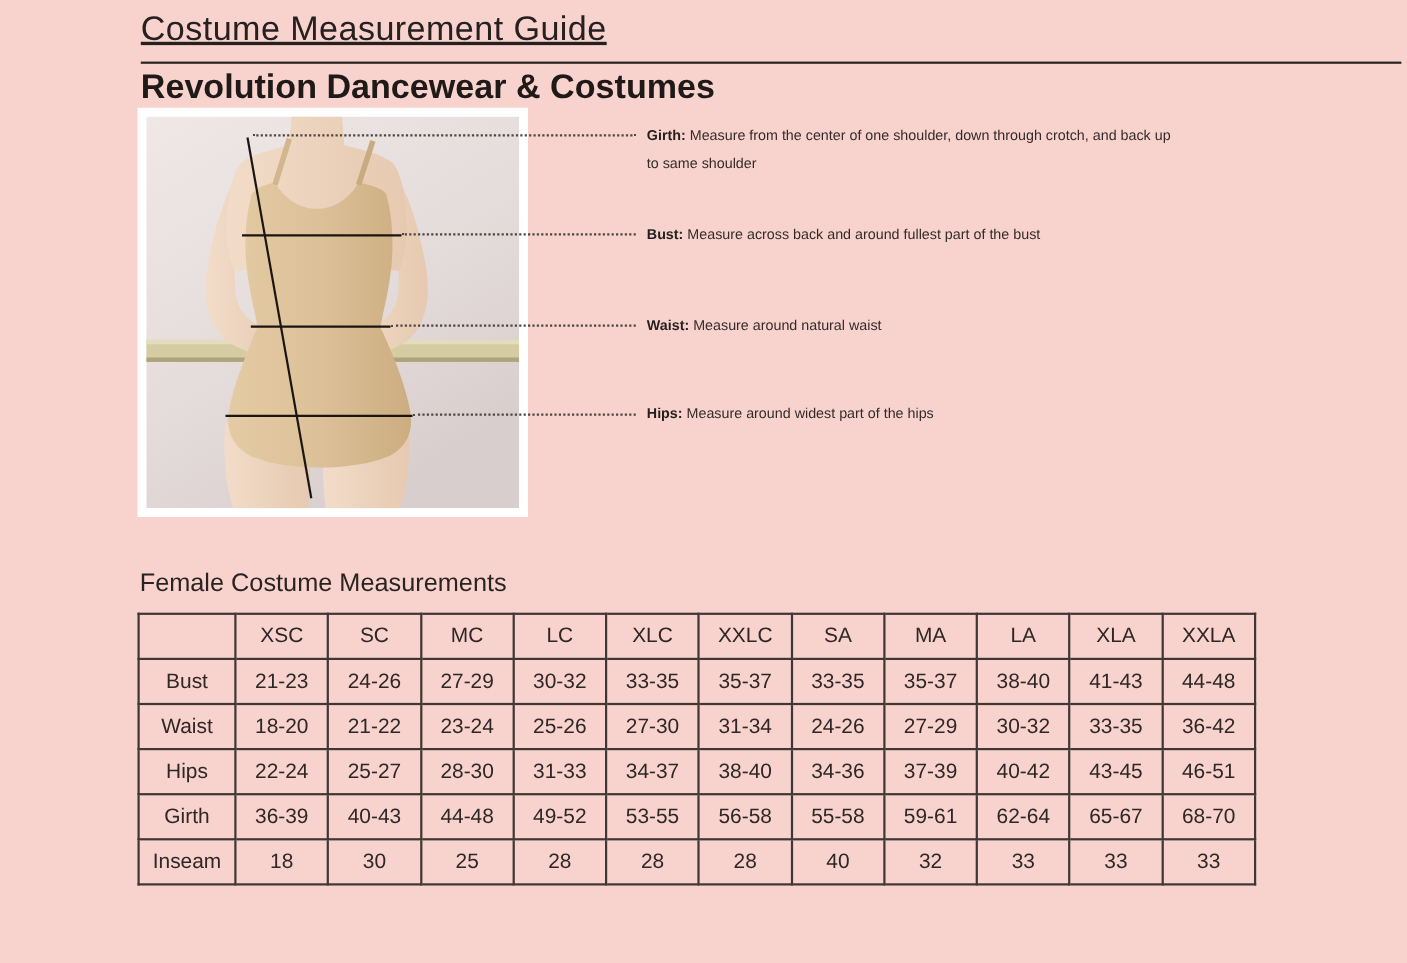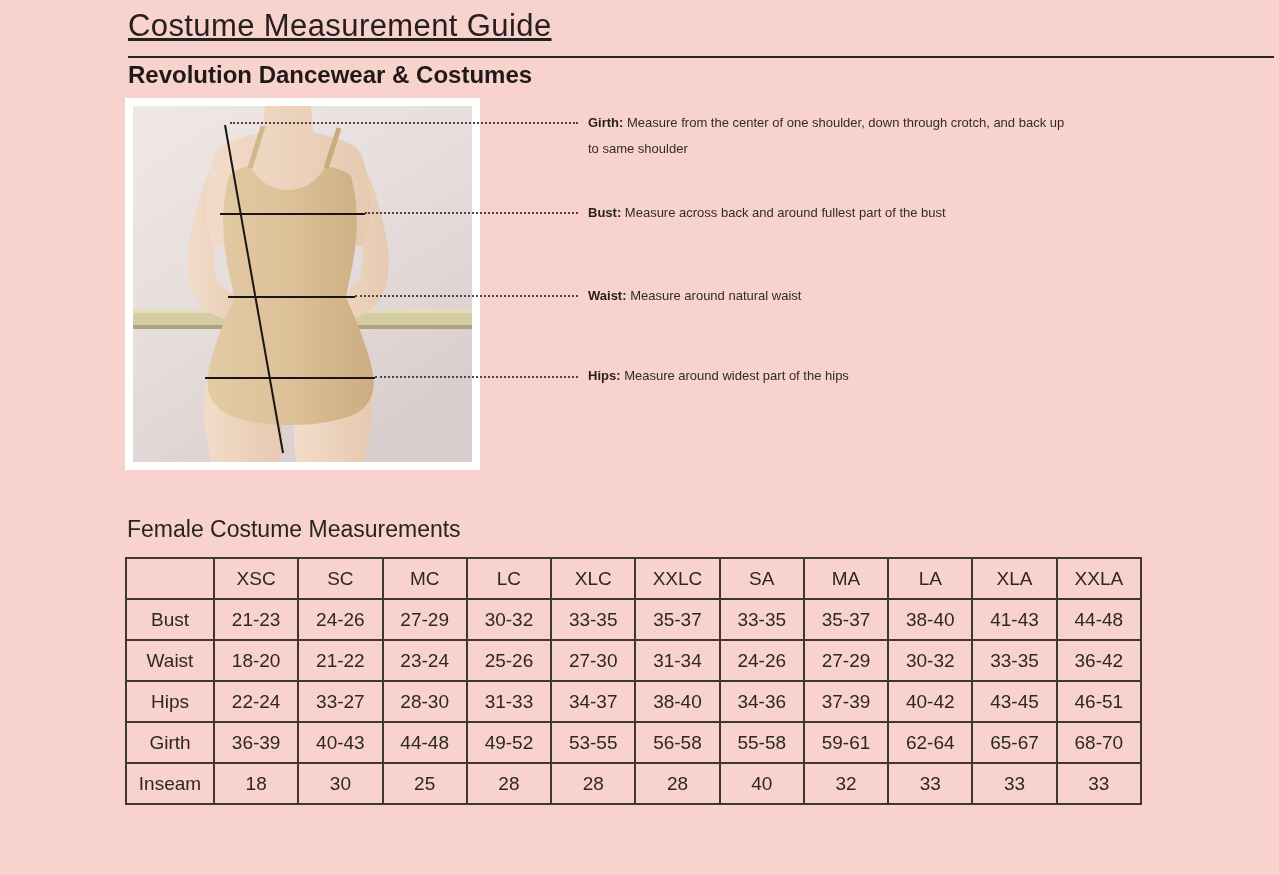--- a/index.html
+++ b/index.html
@@ -11,21 +11,21 @@
   }
   .page-title{
     position:absolute;left:128px;top:8px;margin:0;
     font-size:31px;font-weight:400;letter-spacing:.4px;color:#262020;text-decoration:underline;
   }
   .title-rule{
     position:absolute;left:128px;top:56px;width:1146px;height:2px;background:#2a2422;
   }
   .page-subtitle{
     position:absolute;left:128px;top:61px;margin:0;
-    font-size:24px;font-weight:700;color:#1f1a18;
+    font-size:31px;font-weight:700;color:#1f1a18;
   }
   .figure-frame{
     position:absolute;left:125px;top:98px;
     background:#ffffff;padding:8px;
   }
   .figure-frame svg{display:block;}
   .instr{
     position:absolute;left:588px;width:480px;
     font-size:13px;line-height:26px;color:#332b29;
   }
@@ -168,21 +168,21 @@
         <td>31-34</td>
         <td>24-26</td>
         <td>27-29</td>
         <td>30-32</td>
         <td>33-35</td>
         <td>36-42</td>
       </tr>
       <tr>
         <td>Hips</td>
         <td>22-24</td>
-        <td>33-27</td>
+        <td>25-27</td>
         <td>28-30</td>
         <td>31-33</td>
         <td>34-37</td>
         <td>38-40</td>
         <td>34-36</td>
         <td>37-39</td>
         <td>40-42</td>
         <td>43-45</td>
         <td>46-51</td>
       </tr>

